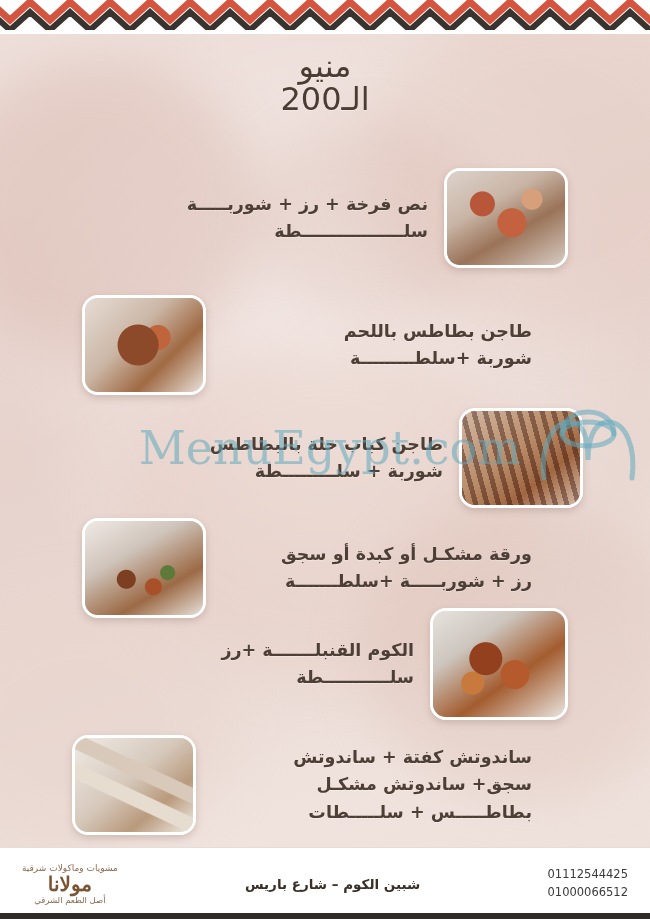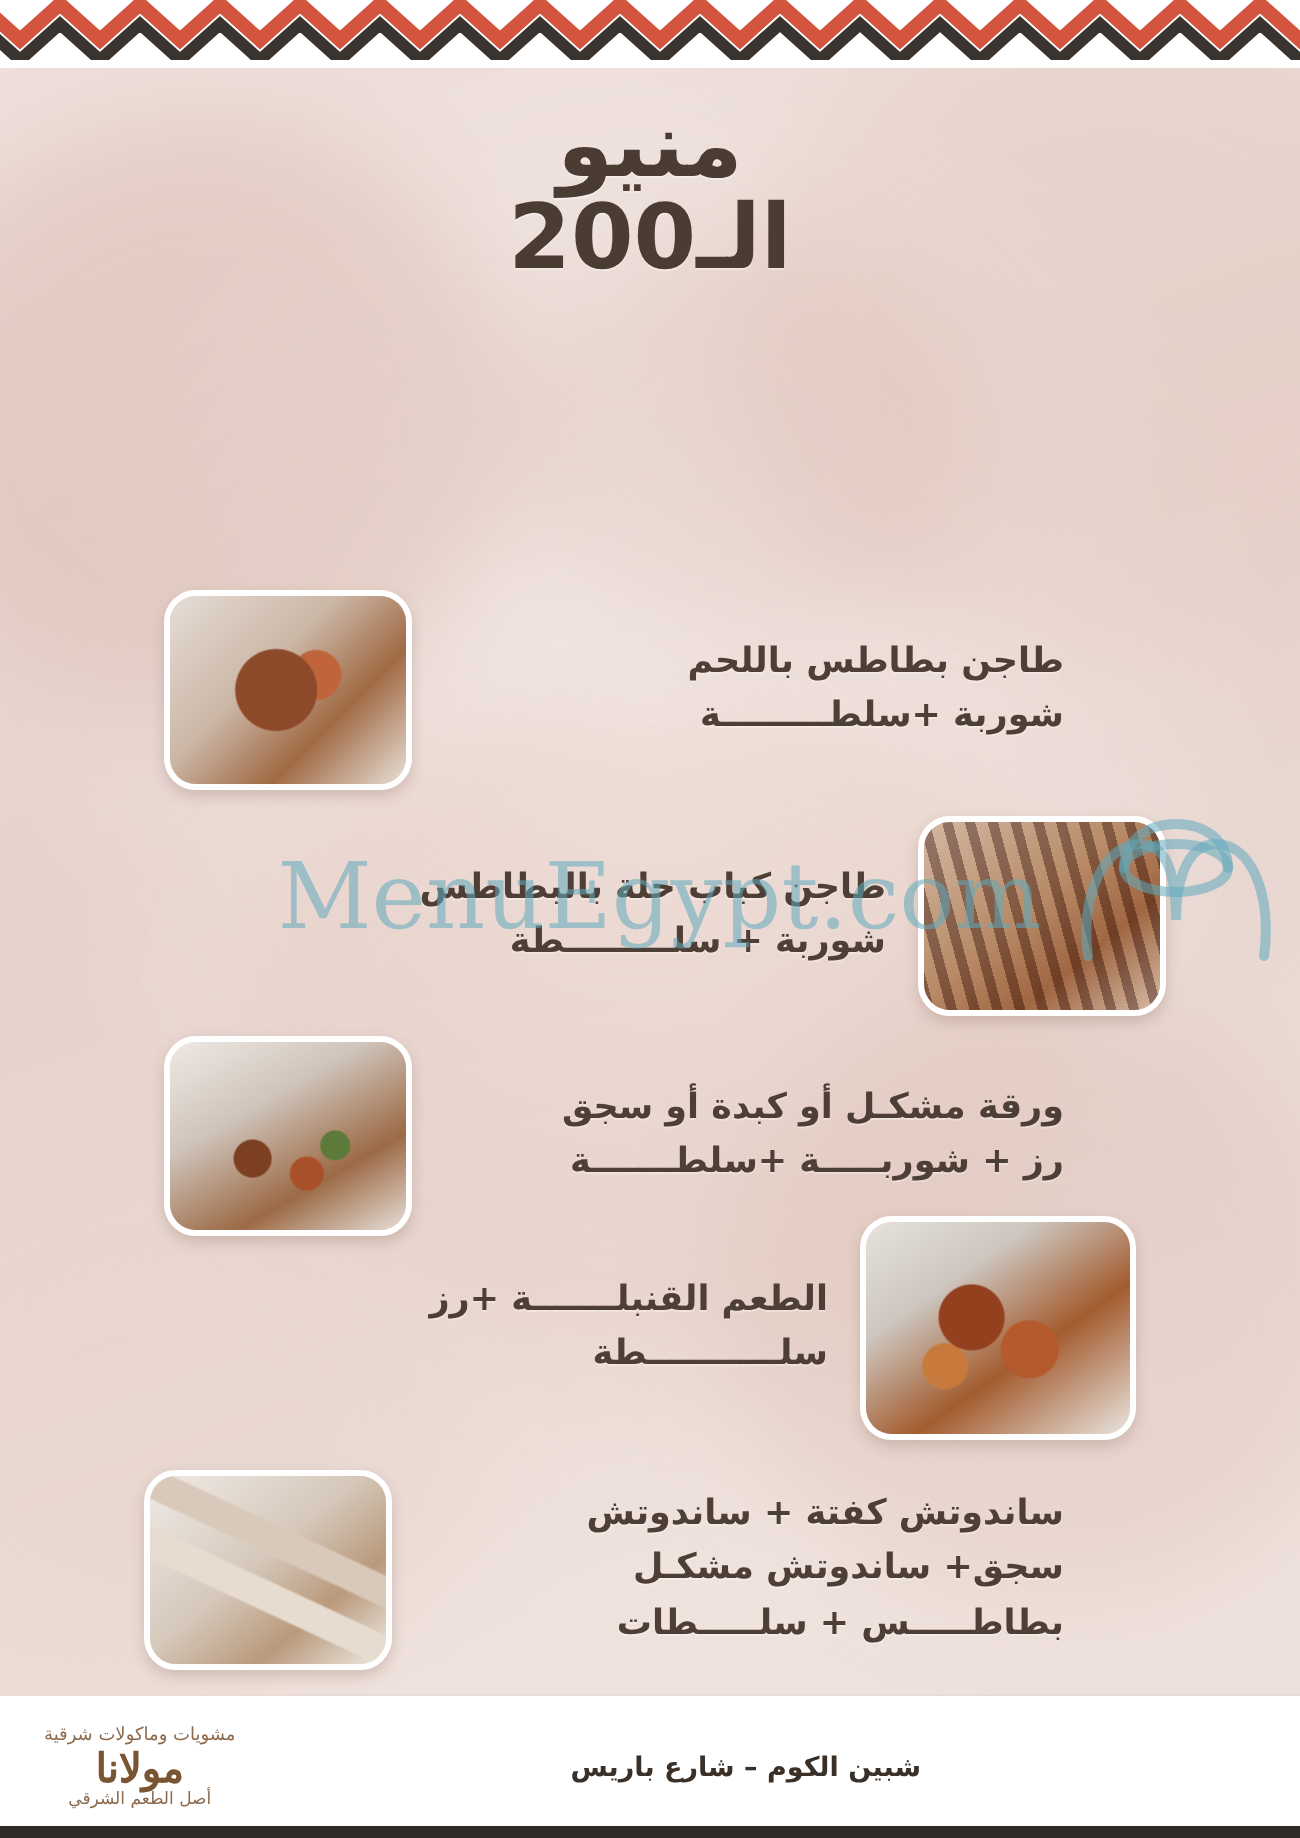--- a/index.html
+++ b/index.html
@@ -55,22 +55,22 @@
 
   
   .title-wrap {
     position: absolute;
     top: 50px;
     left: 0;
     width: 650px;
     text-align: center;
   }
   .title {
-    font-size: 45px;
-    font-weight: bold;
+    font-size: 32px;
+    font-weight: normal;
     color: #4a3c33;
     letter-spacing: 0px;
     line-height: 1.02;
     text-shadow: 0 1px 0 rgba(255,255,255,0.35);
     direction: rtl;
   }
   .title .line1 { display:block; }
   .title .line2 { display:block; }
 
   
@@ -217,20 +217,31 @@
     </svg>
   </div>
 
   <div class="title-wrap">
     <div class="title">
       <span class="line1">منيو</span>
       <span class="line2">الـ200</span>
     </div>
   </div>
 
+  <div class="item" style="top:168px; left:118px; width:450px;">
+    <div class="photo">
+      <div class="ph-inner" style="background:
+        radial-gradient(circle at 30% 35%, #b8563a 0 12px, rgba(0,0,0,0) 13px),
+        radial-gradient(circle at 55% 55%, #c4613f 0 14px, rgba(0,0,0,0) 15px),
+        radial-gradient(circle at 72% 30%, #d8a07a 0 10px, rgba(0,0,0,0) 11px),
+        linear-gradient(150deg,#dcd2cb 0%, #c9b5a6 35%, #9a7358 62%, #d7cbc2 100%);"></div>
+    </div>
+    <div class="item-text text-right-of-photo">نص فرخة + رز + شوربـــــة
+سلـــــــــــــــــطة</div>
+  </div>
 
   <div class="item" style="top:295px; right:118px; width:450px; justify-content:flex-start;">
     <div class="item-text text-left-of-photo" style="text-align:right; width:100%;">طاجن بطاطس باللحم
 شوربة +سلطـــــــــة</div>
     <div class="photo">
       <div class="ph-inner" style="background:
         radial-gradient(circle at 45% 50%, #8d4a2a 0 20px, rgba(0,0,0,0) 21px),
         radial-gradient(circle at 62% 42%, #c0643b 0 12px, rgba(0,0,0,0) 13px),
         linear-gradient(135deg,#e6ddd6 0%, #cbb6a5 40%, #a06a44 68%, #e8e0d8 100%);"></div>
     </div>
@@ -259,21 +270,21 @@
   </div>
 
   <div class="item" style="top:608px; left:118px; width:450px;">
     <div class="photo" style="width:138px;height:112px;">
       <div class="ph-inner" style="background:
         radial-gradient(circle at 40% 45%, #93401f 0 16px, rgba(0,0,0,0) 17px),
         radial-gradient(circle at 62% 60%, #b55a2c 0 14px, rgba(0,0,0,0) 15px),
         radial-gradient(circle at 30% 68%, #c77a3c 0 11px, rgba(0,0,0,0) 12px),
         linear-gradient(145deg,#e7e2dd 0%, #cdc6bf 30%, #a35c2f 62%, #e9e4df 100%);"></div>
     </div>
-    <div class="item-text text-right-of-photo">الطعم القنبلـــــــة +رز
+    <div class="item-text text-right-of-photo">الكوم القنبلـــــــة +رز
 سلـــــــــــطة</div>
   </div>
 
   <div class="item" style="top:735px; right:118px; width:460px; justify-content:flex-end;">
     <div class="item-text text-left-of-photo" style="text-align:right; width:100%;">ساندوتش كفتة + ساندوتش
 سجق+ ساندوتش مشكـل
 بطاطـــــس + سلـــــطات</div>
     <div class="photo">
       <div class="ph-inner" style="background:
         linear-gradient(25deg, rgba(255,255,255,0) 35%, #e7dcd0 36% 46%, rgba(255,255,255,0) 47%),
@@ -290,20 +301,24 @@
           <ellipse cx="58" cy="34" rx="26" ry="12"></ellipse>
           <path d="M32,34 C32,20 44,12 58,12 C72,12 84,20 84,34"></path>
         </g>
       </svg>
     </span>
     <span class="wm-text">MenuEgypt.com</span>
   </div>
 
   <div class="footer">
     <div class="footer-inner">
+      <div class="phones">
+        <div>01112544425</div>
+        <div>01000066512</div>
+      </div>
       <div class="address">شبين الكوم – شارع باريس</div>
       <div class="brand">
         <div class="brand-top">مشويات وماكولات شرقية</div>
         <div class="brand-name">مولانا</div>
         <div class="brand-sub">أصل الطعم الشرقي</div>
       </div>
     </div>
   </div>
 
   <div class="bottom-strip"></div>

